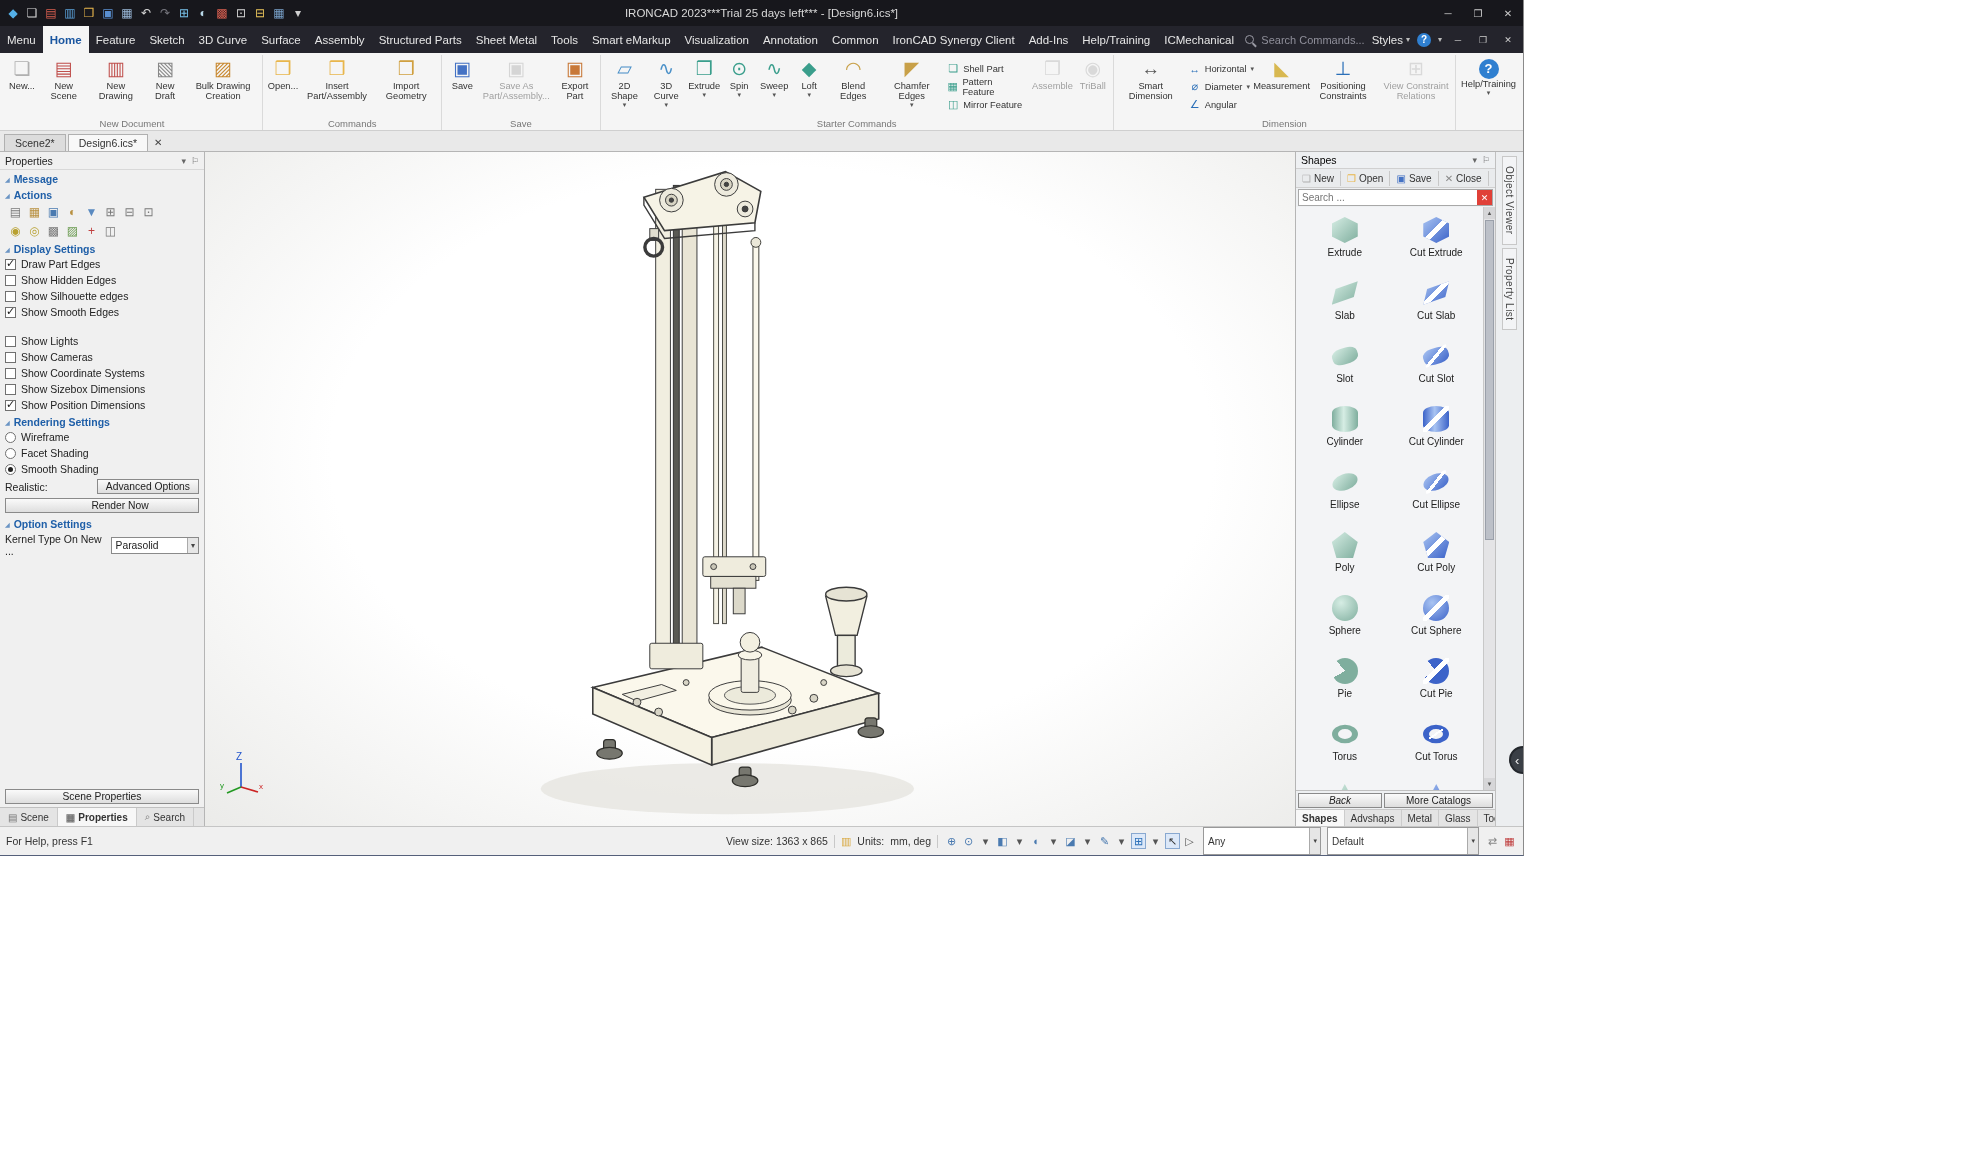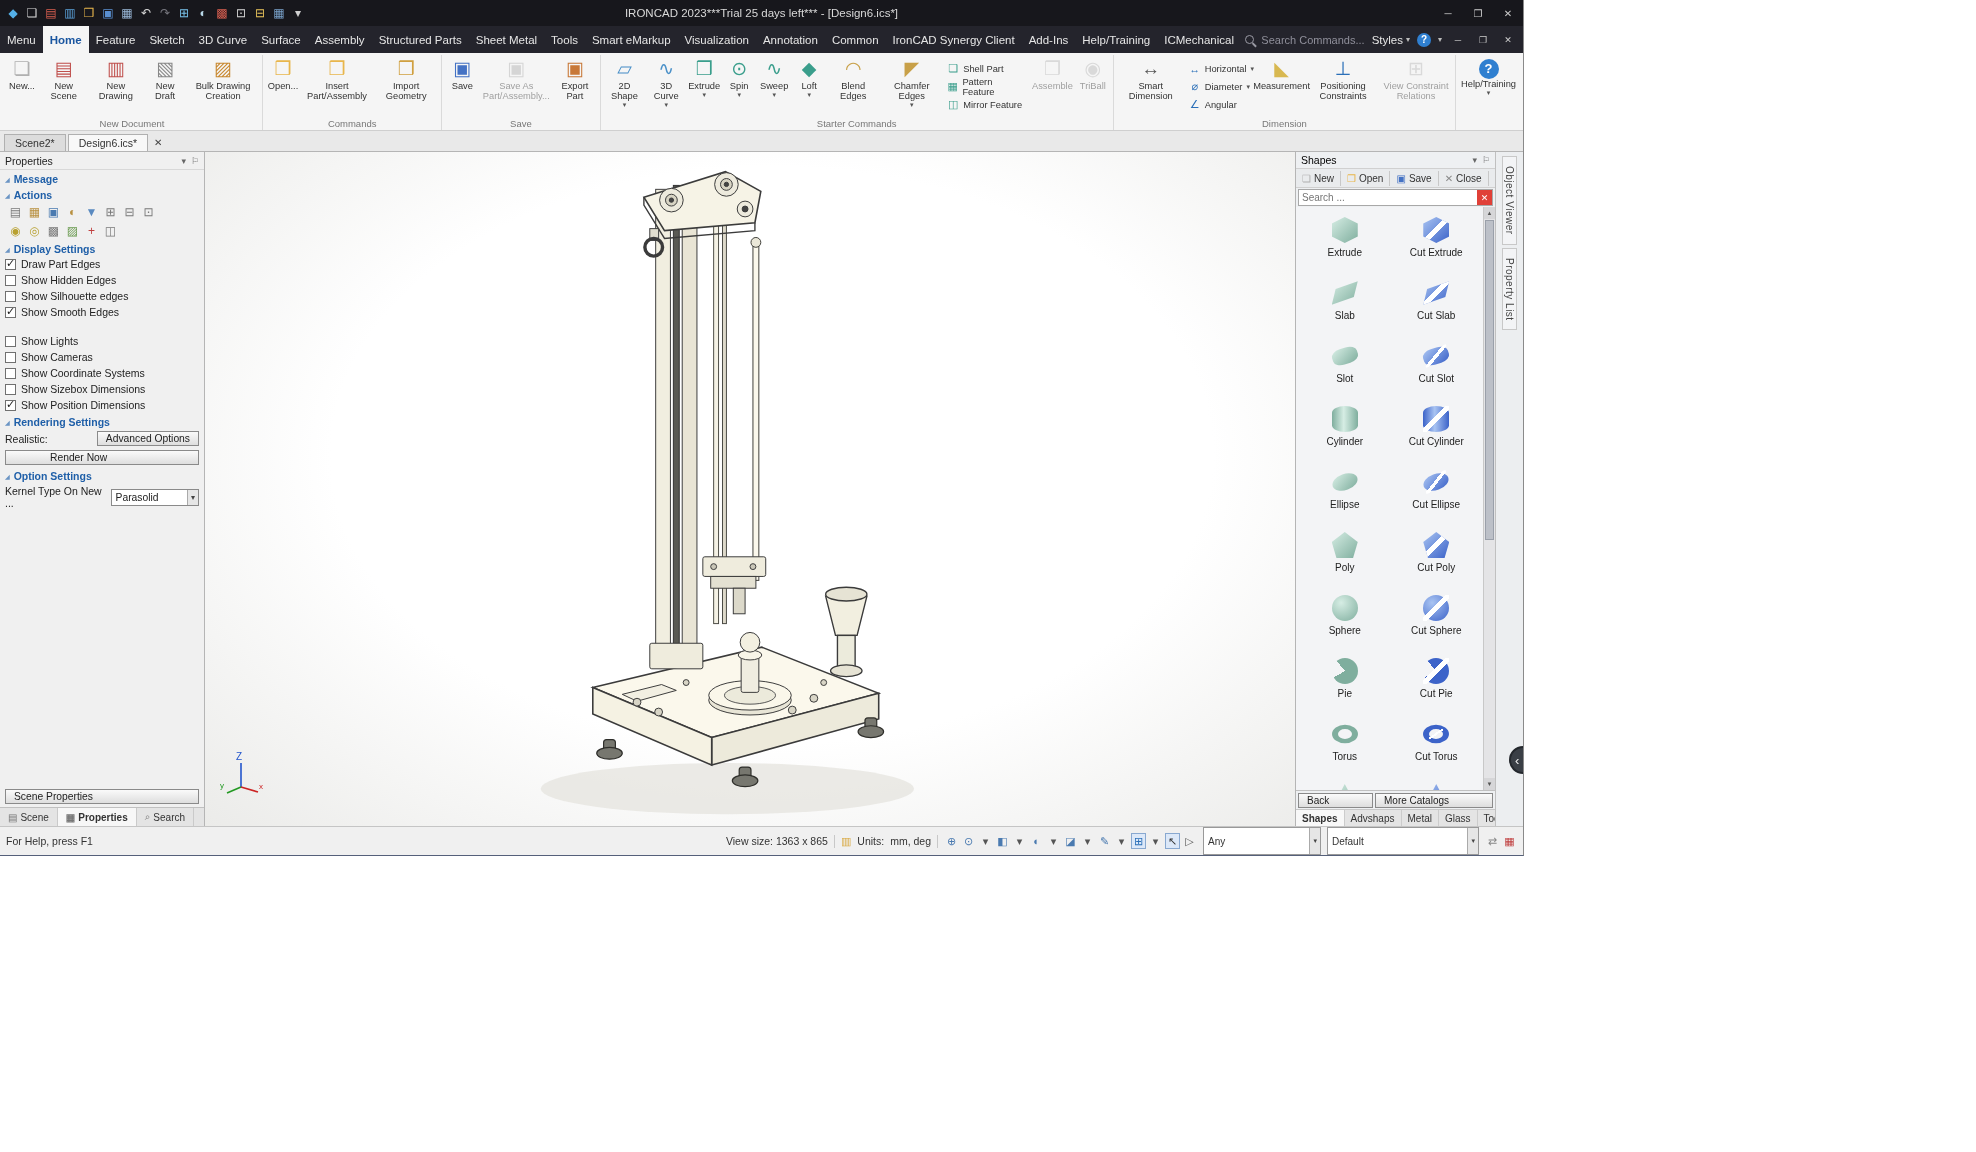--- a/index.html
+++ b/index.html
@@ -65,21 +65,21 @@
   .act-row{display:flex;gap:2px;padding:1px 7px;}
   .aicon{width:17px;height:17px;display:flex;align-items:center;justify-content:center;font-size:12px;cursor:default;}
   .chk-list,.rad-list{display:flex;flex-direction:column;padding:0 5px;}
   .chk,.rad{display:flex;align-items:center;gap:5px;height:16px;cursor:default;}
   .box{width:11px;height:11px;border:1px solid #707070;background:#fff;position:relative;flex:0 0 11px;}
   .chk.checked .box::after{content:"✓";position:absolute;top:-3px;left:0px;font-size:11px;color:#1a1a1a;}
   .circ{width:11px;height:11px;border:1px solid #707070;border-radius:50%;background:#fff;position:relative;flex:0 0 11px;}
   .rad.selected .circ::after{content:"";position:absolute;inset:2px;background:#222;border-radius:50%;}
   .gap8{height:13px;}
   .row-real{display:flex;align-items:center;padding:2px 5px;gap:4px;}
-  .btn{border:1px solid #8a8a8a;background:linear-gradient(#fafafa,#dedede);font-size:10.3px;text-align:left;padding:1px 8px;color:#222;cursor:default;white-space:nowrap;}
+  .btn{border:1px solid #8a8a8a;background:linear-gradient(#fafafa,#dedede);font-size:10.3px;text-align:center;padding:1px 8px;color:#222;cursor:default;white-space:nowrap;}
   .btn.adv{margin-left:auto;}
   .btn.render{margin:2px 5px;padding-left:44px;}
   .kernel-row{display:flex;align-items:center;gap:4px;padding:2px 5px;}
   .select{width:94px;border:1px solid #8a8a8a;background:#fff;display:flex;align-items:center;height:17px;padding-left:4px;font-size:10.3px;}
   .select .dd{margin-left:auto;font-size:8px;background:#e6e6e6;border-left:1px solid #aaa;align-self:stretch;display:flex;align-items:center;padding:0 3px;color:#444;}
   .lp-spacer{flex:1;}
   .btn.sceneprops{margin:2px 5px 3px;}
   .lp-tabs{flex:0 0 19px;border-top:1px solid #c0c0c0;display:flex;background:#e4e4e4;}
   .ltab{display:flex;align-items:center;gap:3px;font-size:10px;padding:0 8px;border-right:1px solid #cacaca;color:#333;cursor:default;}
   .ltab.active{background:#f7f7f7;font-weight:bold;}
@@ -114,21 +114,21 @@
   .i-poly{background:linear-gradient(135deg,var(--c1),var(--c2));clip-path:polygon(50% 0,100% 38%,82% 100%,18% 100%,0 38%);}
   .i-sphere{background:radial-gradient(circle at 35% 30%,var(--c1),var(--c2));border-radius:50%;}
   .i-pie{background:conic-gradient(from -40deg,var(--c2) 0 280deg,transparent 280deg 360deg);border-radius:50%;}
   .i-torus{border:6px solid var(--c2);border-radius:50%;background:transparent;transform:scaleY(.72);}
   .i-cone{background:linear-gradient(135deg,var(--c1),var(--c2));clip-path:polygon(50% 0,95% 86%,50% 100%,5% 86%);}
   .cat-scroll{position:absolute;right:0;top:0;bottom:0;width:12px;background:#e4e4e6;border-left:1px solid #c8c8c8;display:flex;flex-direction:column;}
   .cs-arrow{flex:0 0 12px;display:flex;align-items:center;justify-content:center;font-size:6px;color:#555;background:#d6d6d8;cursor:default;}
   .cs-thumb{margin:1px;height:320px;background:#bcc0c8;border:1px solid #9aa0aa;cursor:default;}
   .cs-track{flex:1;}
   .cat-bottom{flex:0 0 19px;display:flex;gap:2px;padding:1px 2px;border-top:1px solid #c0c0c0;align-items:center;}
-  .btn.back{width:75px;font-size:10px;}
+  .btn.back{width:84px;font-size:10px;font-style:italic;}
   .btn.morecat{flex:1;font-size:10px;}
   .cat-tabs{flex:0 0 17px;display:flex;background:#e4e4e4;border-top:1px solid #c8c8c8;font-size:10px;align-items:stretch;}
   .cat-tab{padding:0 6px;display:flex;align-items:center;border-right:1px solid #cccccc;color:#333;cursor:default;}
   .cat-tab.active{background:#f8f8f8;font-weight:bold;}
   .cat-tab-more{margin-left:auto;display:flex;align-items:center;padding:0 5px;color:#666;font-size:8px;}
 
   
   .right-strip{width:28px;background:#eceef0;border-left:1px solid #c0c0c0;position:relative;display:flex;flex-direction:column;align-items:center;padding-top:4px;gap:3px;}
   .vtab{writing-mode:vertical-rl;font-size:10px;color:#444;border:1px solid #c8c8c8;background:#f3f4f6;padding:9px 1px;letter-spacing:.5px;cursor:default;white-space:nowrap;}
   .pop-handle{position:absolute;bottom:52px;right:-14px;width:28px;height:28px;border-radius:50%;background:#3a3f46;color:#eee;display:flex;align-items:center;justify-content:flex-start;padding-left:4px;font-size:13px;border:2px solid #23272c;cursor:default;}
@@ -624,20 +624,35 @@
               <span>Show Sizebox Dimensions</span>
             </label>
             <label class="chk checked">
               <span class="box"></span>
               <span>Show Position Dimensions</span>
             </label>
           </div>
         <div class="psec-h">
             <span>Rendering Settings</span>
           </div>
+        <div class="rad-list">
+
+        <label class="rad">
+              <span class="circ"></span>
+              <span>Wireframe</span>
+            </label>
+            <label class="rad">
+              <span class="circ"></span>
+              <span>Facet Shading</span>
+            </label>
+            <label class="rad selected">
+              <span class="circ"></span>
+              <span>Smooth Shading</span>
+            </label>
+          </div>
         <div class="row-real">
           <span>Realistic:</span>
           <span class="btn adv">Advanced Options</span>
         </div>
         <div class="btn render">Render Now</div>
         <div class="psec-h">
             <span>Option Settings</span>
           </div>
         <div class="kernel-row">
           <span>Kernel Type On New ...</span>

